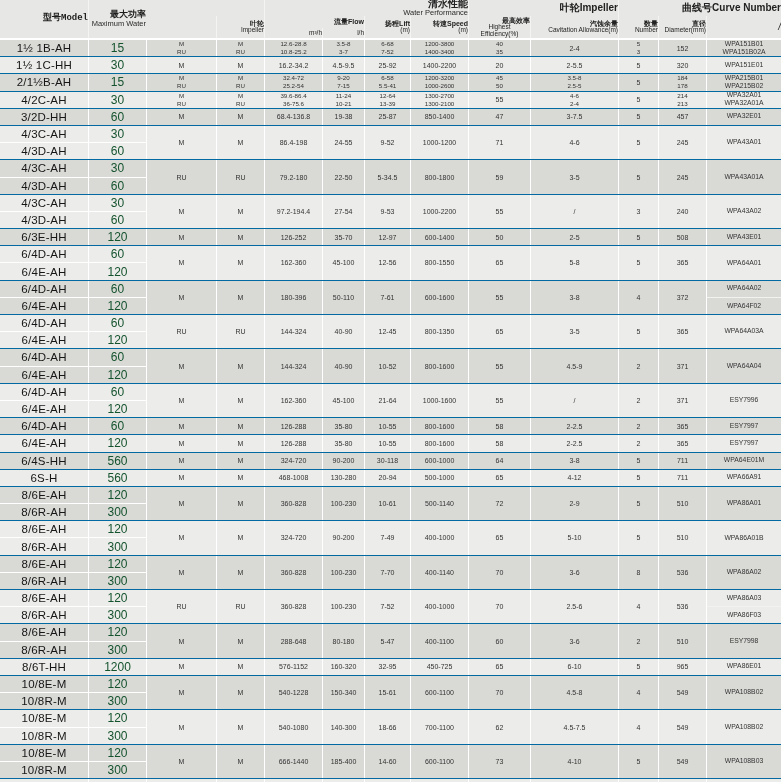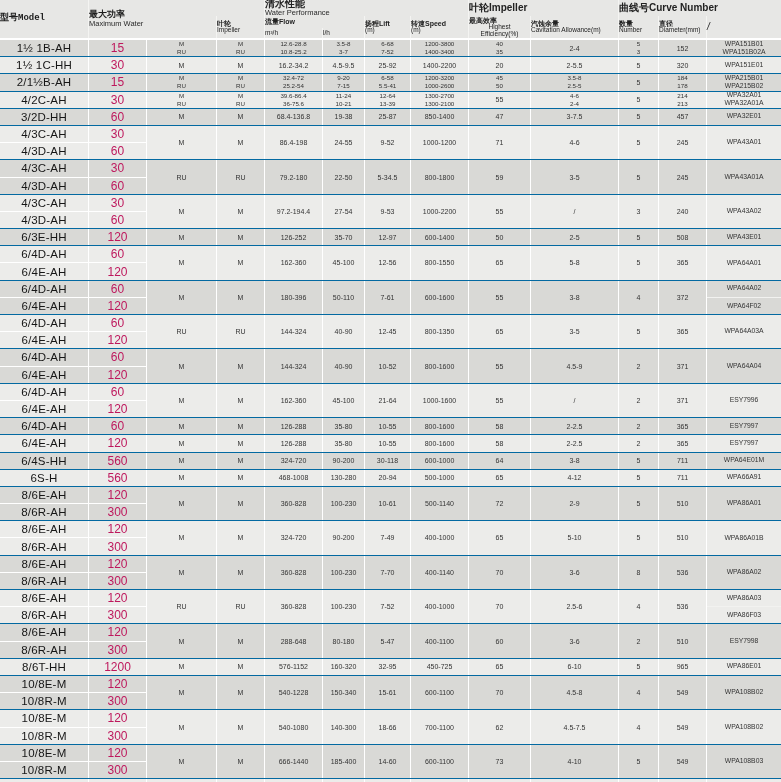--- a/index.html
+++ b/index.html
@@ -5,21 +5,21 @@
   html,body{margin:0;padding:0;background:#fff;}
   body{font-family:"Liberation Sans","DejaVu Sans",sans-serif;color:#222;}
   #sheet{position:relative;width:781px;height:782px;background:#fff;overflow:hidden;
          -webkit-font-smoothing:antialiased;}
   
   .grid13{display:grid;grid-template-columns:88px 58px 70px 48px 58px 42px 46px 58px 62px 88px 40px 48px 75px;}
   
   #thead{height:38px;background:#e7e7e5;border-bottom:2px solid #fff;
          display:grid;grid-template-columns:88px 58px 70px 48px 58px 42px 46px 58px 62px 88px 40px 48px 75px;
          grid-template-rows:16px 12px 10px;}
-  .hc{display:flex;flex-direction:column;align-items:flex-start;justify-content:center;
+  .hc{display:flex;flex-direction:column;align-items:flex-end;justify-content:center;
       border-left:1px solid #f4f4f2;line-height:1.05;text-align:center;}
   .hc:first-child{border-left:none;}
   .cn{font-size:9px;font-weight:bold;color:#1c1c1c;}
   .en{font-size:7.5px;color:#2a2a2a;}
   .cnbig{font-size:10px;font-weight:bold;}
   .tiny-cn{font-size:7px;font-weight:bold;}
   .tiny-en{font-size:6.5px;}
   .h-model{grid-column:1;grid-row:1/4;font-family:Liberation Mono, monospace;}
   .h-power{grid-column:2;grid-row:1/4;}
   .h-sheath{grid-column:3;grid-row:1/4;}
@@ -41,21 +41,21 @@
   #tbody{width:781px;}
   .grp{border-bottom:1px solid #0369a1;}
   .shade-a{background:#d9d9d6;}
   .shade-b{background:#ececea;}
   .cell{display:flex;flex-direction:column;justify-content:center;align-items:center;
         border-left:1px solid #fff;text-align:center;overflow:hidden;}
   .cell:first-child{border-left:none;}
   .mrow{height:16.2px;display:flex;align-items:center;justify-content:center;width:100%;}
   .mrow + .mrow{border-top:1px solid #fff;}
   .model-txt{font-size:11.5px;color:#161616;letter-spacing:.2px;white-space:nowrap;}
-  .power-txt{font-size:12px;color:#be185d;}
+  .power-txt{font-size:12px;color:#14532d;}
   .val{font-size:7px;color:#333;line-height:1;white-space:nowrap;}
   .sub{flex:1;display:flex;align-items:center;justify-content:center;width:100%;
        font-size:6.2px;color:#333;line-height:1;white-space:nowrap;}
   .sub + .sub.lined{border-top:1px solid #f2f2f0;}
   .curve .val,.curve .sub{font-size:6.8px;}
 </style>
 </head>
 <body>
 
 <div id="sheet">

